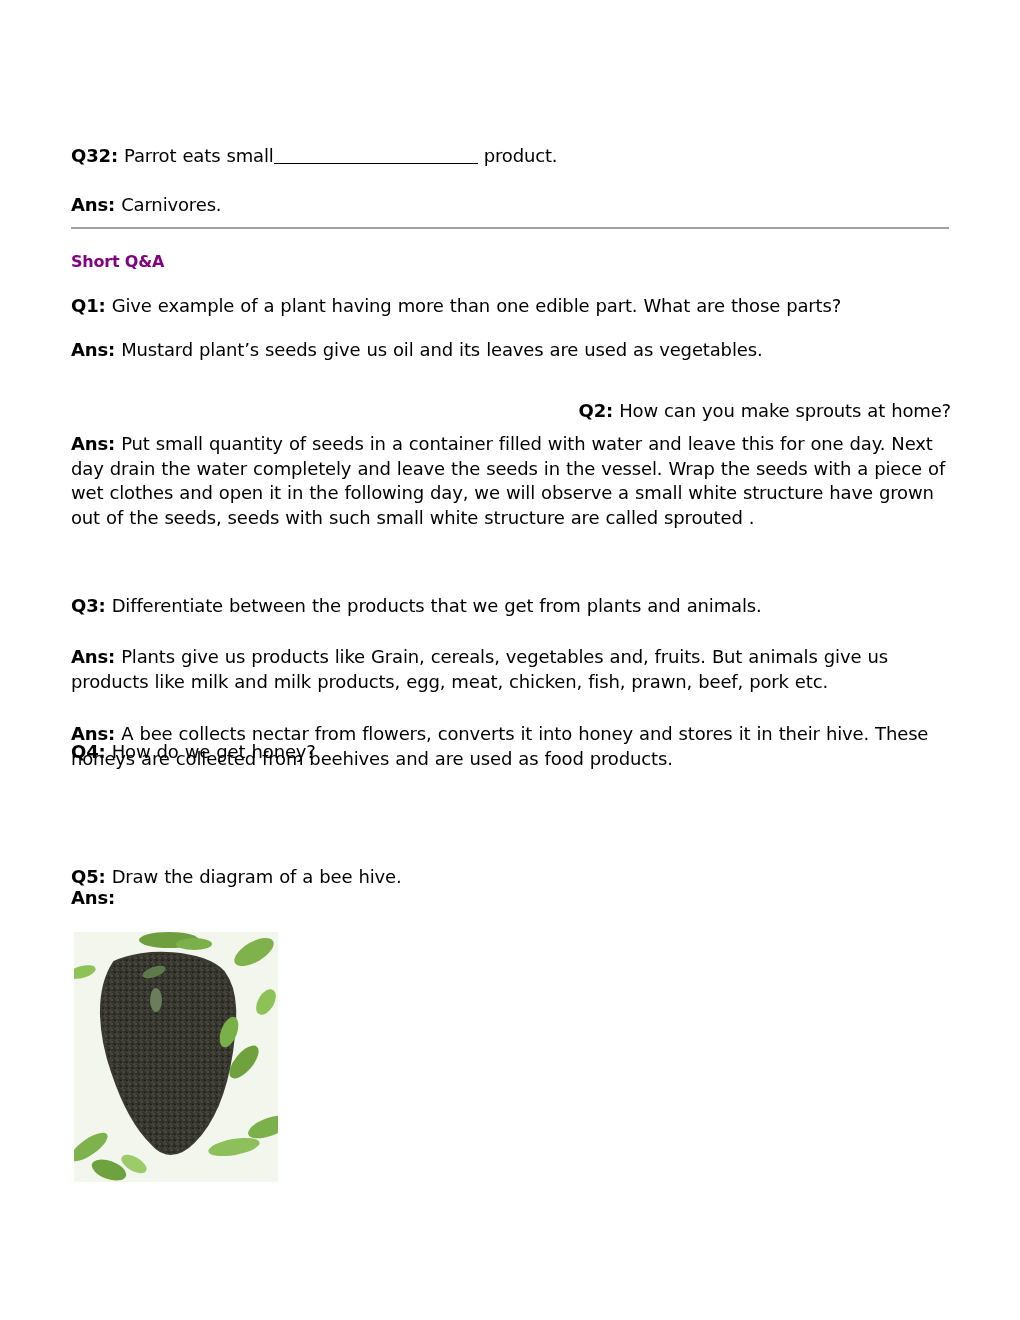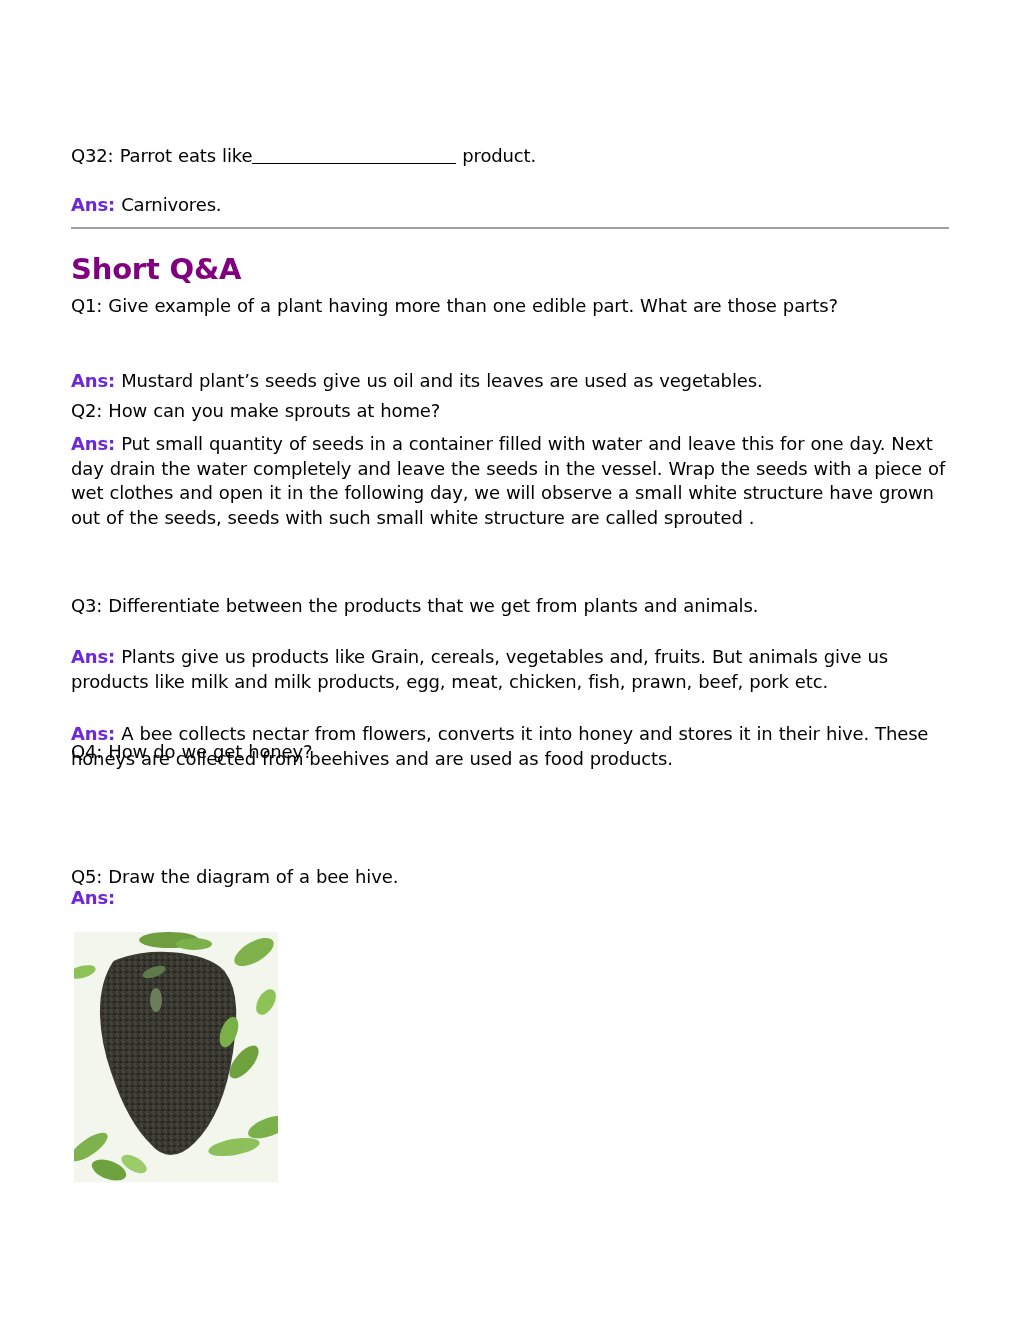--- a/index.html
+++ b/index.html
@@ -25,26 +25,26 @@
     .p {
       position: absolute;
       left: 0;
       width: 880px;
       line-height: 24.5px;
       margin: 0;
       letter-spacing: -0.15px;
       word-spacing: 0.5px;
     }
     .q-label {
-      font-weight: normal;
+      font-weight: bold;
       color: #000000;
     }
     .a-label {
       font-weight: bold;
-      color: #6d28d9;
+      color: #000000;
     }
     .blank {
       display: inline-block;
       width: 204px;
       border-bottom: 1px solid #000000;
       height: 18px;
       vertical-align: -2px;
       margin-right: 6px;
     }
     .rule {
@@ -52,21 +52,21 @@
       left: 71px;
       top: 227px;
       width: 878px;
       height: 0;
       border-top: 2px solid #a0a0a0;
     }
     .section-title {
       position: absolute;
       left: 71px;
       top: 252px;
-      font-size: 29px;
+      font-size: 16px;
       font-weight: bold;
       color: #800080;
       margin: 0;
       letter-spacing: -0.2px;
     }
     .hive-image {
       position: absolute;
       left: 74px;
       top: 932px;
       width: 204px;
@@ -75,45 +75,45 @@
       background: #f4f8ef;
     }
   </style>
 </head>
 <body>
 
 <div class="page">
 
   <p class="p" style="top:144px;">
     <span class="q-label">Q32:</span>
-    <span>Parrot eats like</span><span class="blank"></span><span>product.</span>
+    <span>Parrot eats small</span><span class="blank"></span><span>product.</span>
   </p>
 
   <p class="p" style="top:193px;">
     <span class="a-label">Ans:</span>
     <span>Carnivores.</span>
   </p>
 </div>
 
 <div class="rule"></div>
 
 <h2 class="section-title">Short Q&amp;A</h2>
 
 <div class="page">
 
   <p class="p" style="top:294px;">
     <span class="q-label">Q1:</span>
     <span>Give example of a plant having more than one edible part. What are those parts?</span>
   </p>
-  <p class="p" style="top:369px;">
+  <p class="p" style="top:338px;">
     <span class="a-label">Ans:</span>
     <span>Mustard plant’s seeds give us oil and its leaves are used as vegetables.</span>
   </p>
 
-  <p class="p" style="top:399px;">
+  <p class="p" style="top:399px;text-align:right;">
     <span class="q-label">Q2:</span>
     <span>How can you make sprouts at home?</span>
   </p>
   <p class="p" style="top:432px;">
     <span class="a-label">Ans:</span>
     <span>Put small quantity of seeds in a container filled with water and leave this for one day. Next day drain the water completely and leave the seeds in the vessel. Wrap the seeds with a piece of wet clothes and open it in the following day, we will observe a small white structure have grown out of the seeds, seeds with such small white structure are called sprouted .</span>
   </p>
 
   <p class="p" style="top:594px;">
     <span class="q-label">Q3:</span>

